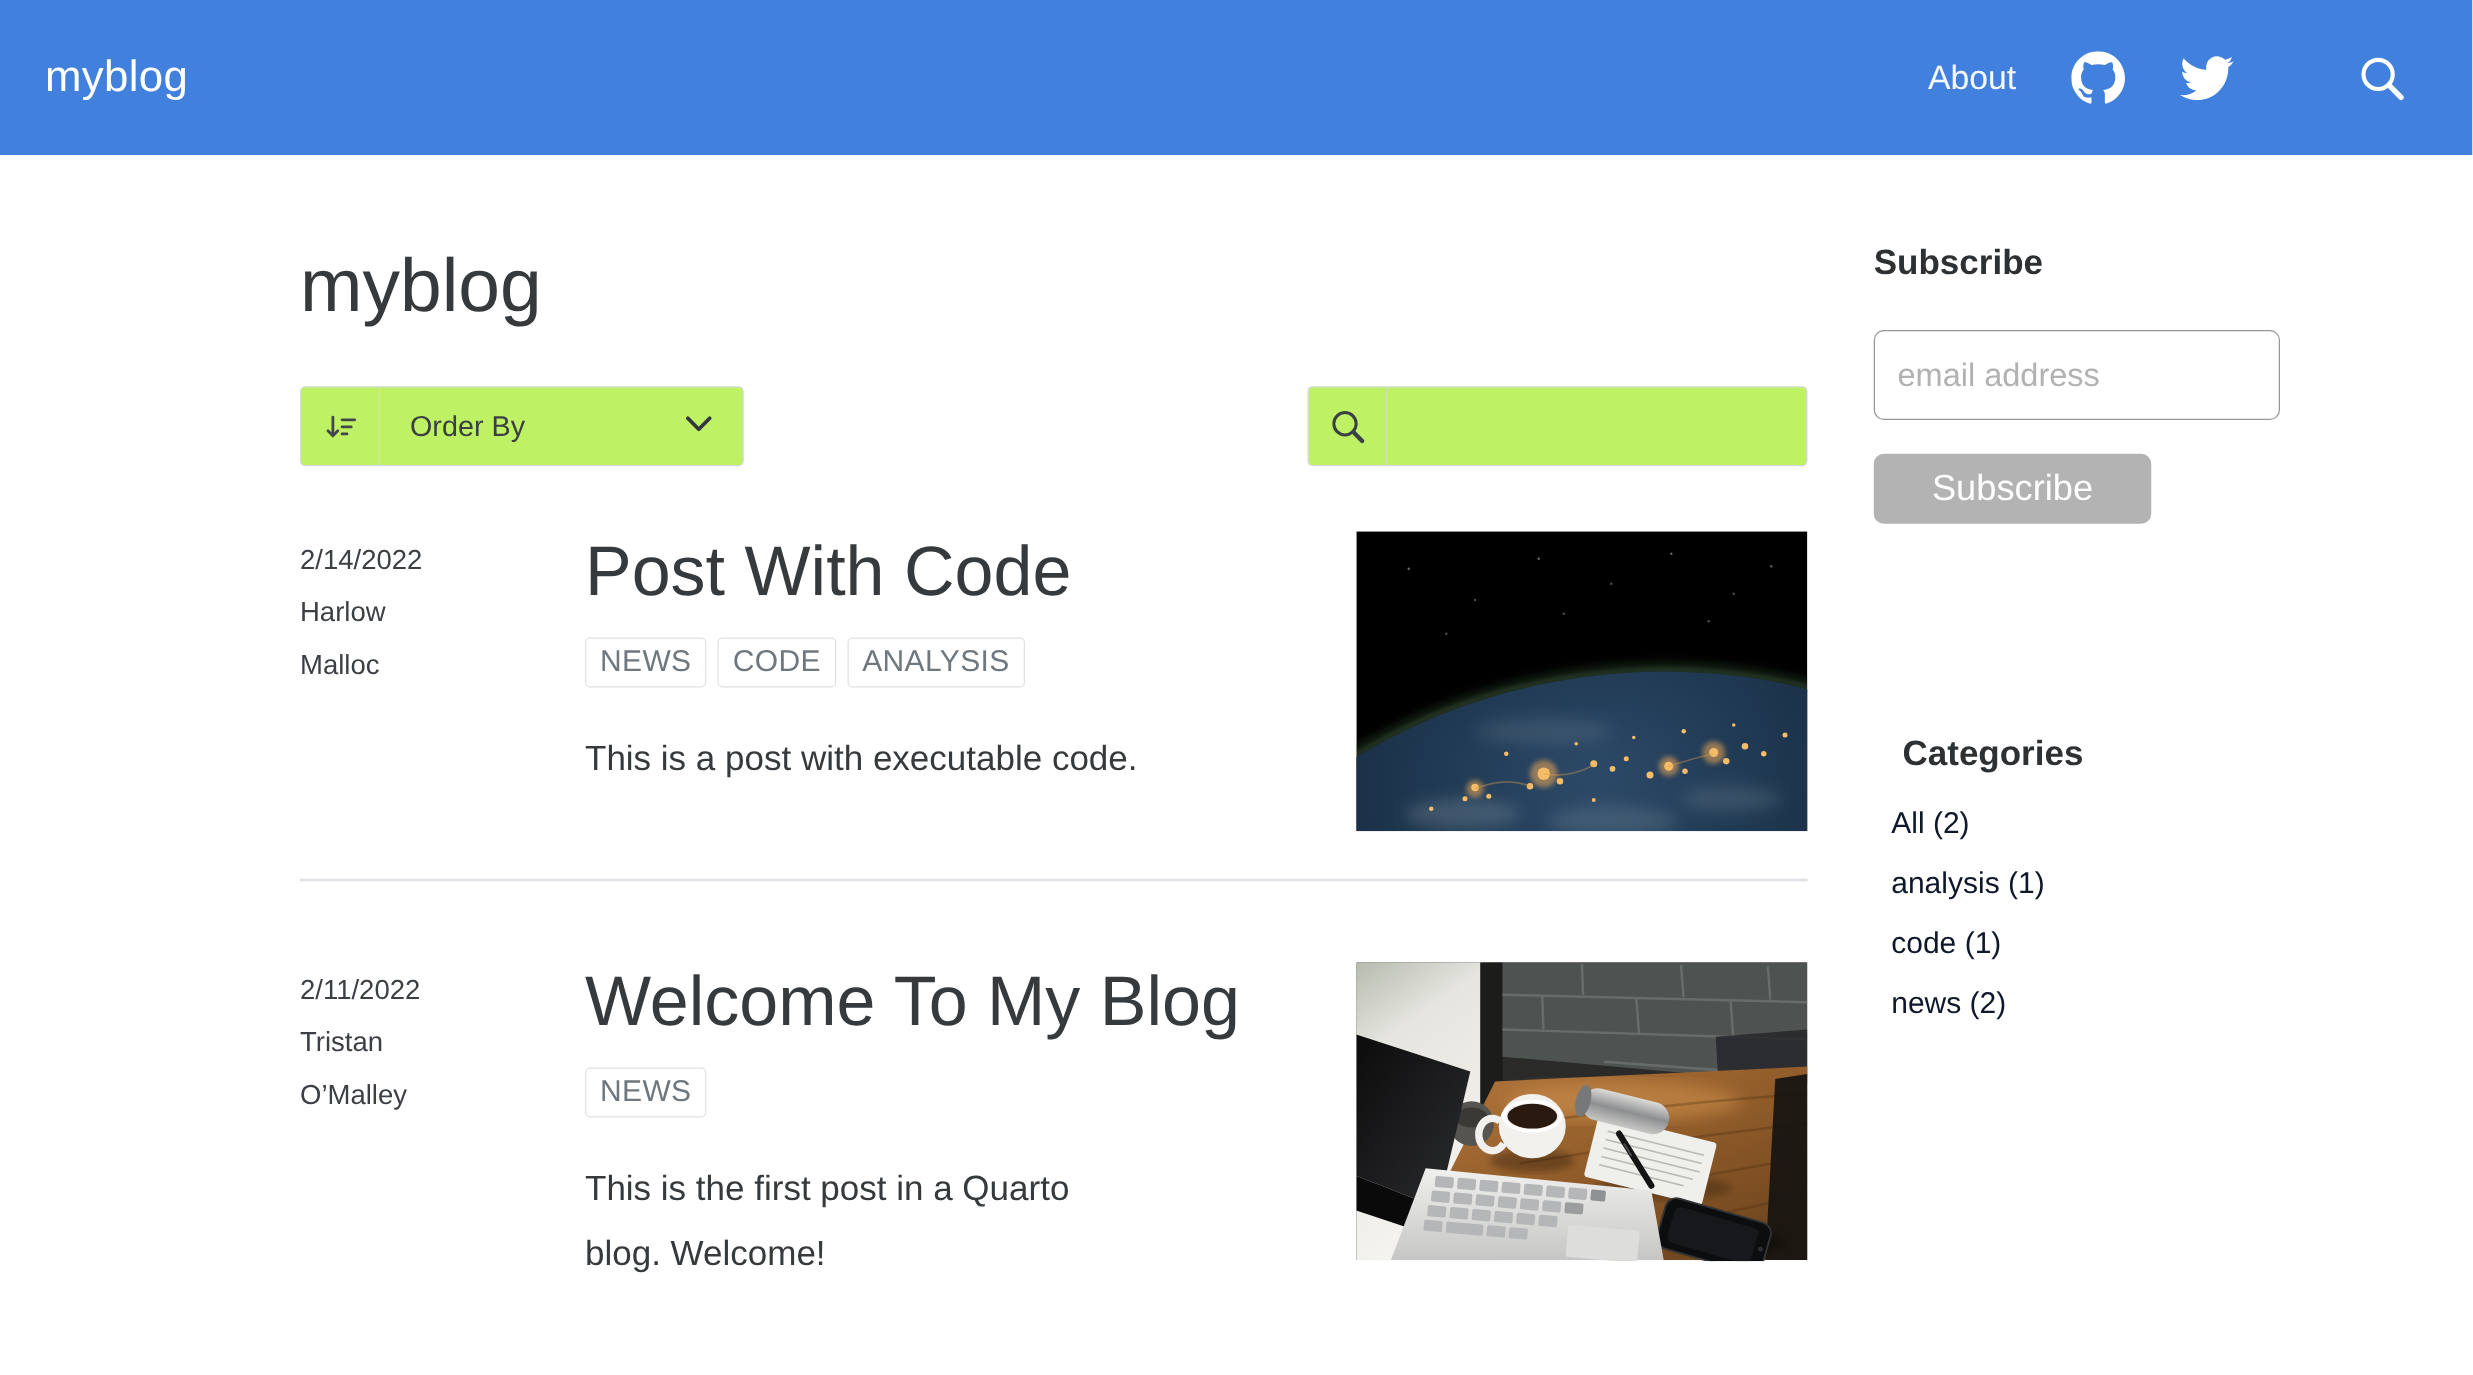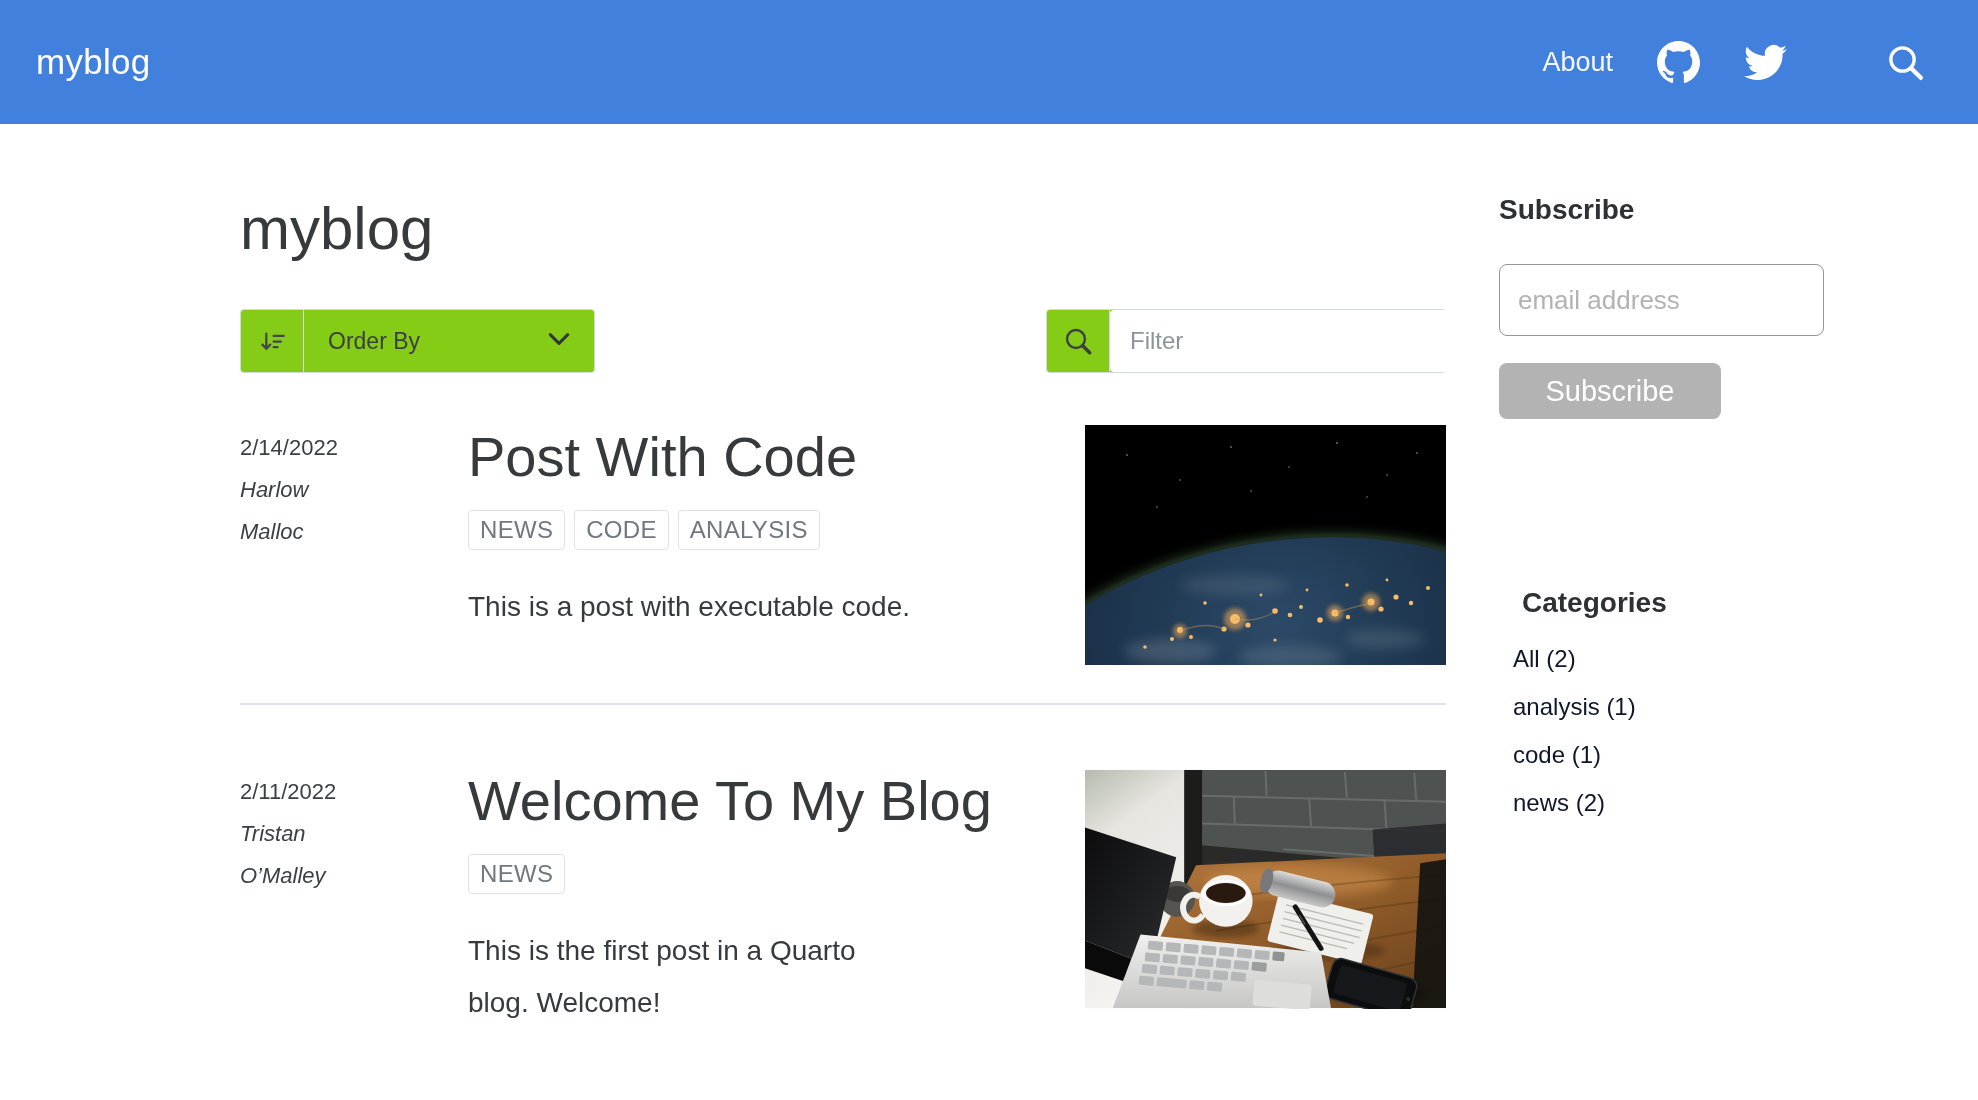--- a/index.html
+++ b/index.html
@@ -18,34 +18,34 @@
 
   
   .page { display:flex; padding:70px 0 0 240px; }
   .main { width:1206px; flex:none; }
   .sidebar { width:339px; flex:none; margin-left:53px; }
 
   h1.page-title { font-size:60px; font-weight:400; color:#373a3c; margin-bottom:46px; }
 
   
   .controls { display:flex; justify-content:space-between; margin-bottom:52px; }
-  .group-box { height:64px; border:1px solid #d4d9dd; border-radius:4px; display:flex; background:#84cc16; }
+  .group-box { height:64px; border:1px solid #d4d9dd; border-radius:4px; display:flex; background:#bef264; }
   .orderby { width:355px; cursor:pointer; }
   .seg-icon { width:63px; border-right:1px solid #d4d9dd; display:flex; align-items:center; justify-content:center; flex:none; }
   .ob-main { flex:1; display:flex; align-items:center; justify-content:space-between; padding:0 20px 0 24px; }
   .ob-label { font-size:23px; color:#3b3f43; }
   .filterbox { width:400px; }
   .filter-input { flex:1; border:none; outline:none; font-size:24px; color:#373a3c;
     padding:0 20px; font-family:"Liberation Sans","DejaVu Sans",sans-serif; border-radius:4px; }
   .filter-input::placeholder { color:#8c949b; }
 
   
   .post { display:grid; grid-template-columns:228px 1fr 361px; align-items:start;margin-top:25px; }
   .meta { font-size:22px; color:#3c4044; line-height:42px; padding-top:2px; }
-  .meta .author { width:134px;font-style:italic; }
+  .meta .author { width:134px; }
   .post-body { padding-right:24px; }
   .post-title { font-size:56px; font-weight:400; color:#373a3c; line-height:1.15;
     margin-bottom:21px; cursor:pointer; }
   .tags { display:flex; gap:9px; margin-bottom:31px; }
   .tag { border:1px solid #dee2e6; border-radius:4px; padding:5px 11px; font-size:24px;
     color:#70787f; letter-spacing:.3px; cursor:pointer; white-space:nowrap; }
   .desc { font-size:28px; color:#373a3c; line-height:1.85; white-space:pre-line; }
   .thumb { width:361px; height:240px; justify-self:end; overflow:hidden; cursor:pointer; }
   .thumb svg { display:block; }
   hr.post-sep { border:none; border-top:2px solid #dee2e6; margin:38px 0 64px 0; }
@@ -116,21 +116,20 @@
         </span>
       </div>
 
       <div class="group-box filterbox">
         <span class="seg-icon">
           <svg width="32" height="32" viewBox="0 0 24 24" fill="none" stroke="#3c4044" stroke-width="1.8" stroke-linecap="round">
               <circle cx="10.5" cy="10.5" r="6.7"></circle>
               <line x1="15.5" y1="15.5" x2="20.8" y2="20.8" stroke-width="2.6"></line>
             </svg>
         </span>
-        <input class="filter-input" placeholder="Filter" style="">
       </div>
     </div>
 
     <article class="post">
       <div class="meta">
         <div class="date">2/14/2022</div>
         <div class="author">Harlow Malloc</div>
       </div>
       <div class="post-body">
         <h2 class="post-title">Post With Code</h2>

